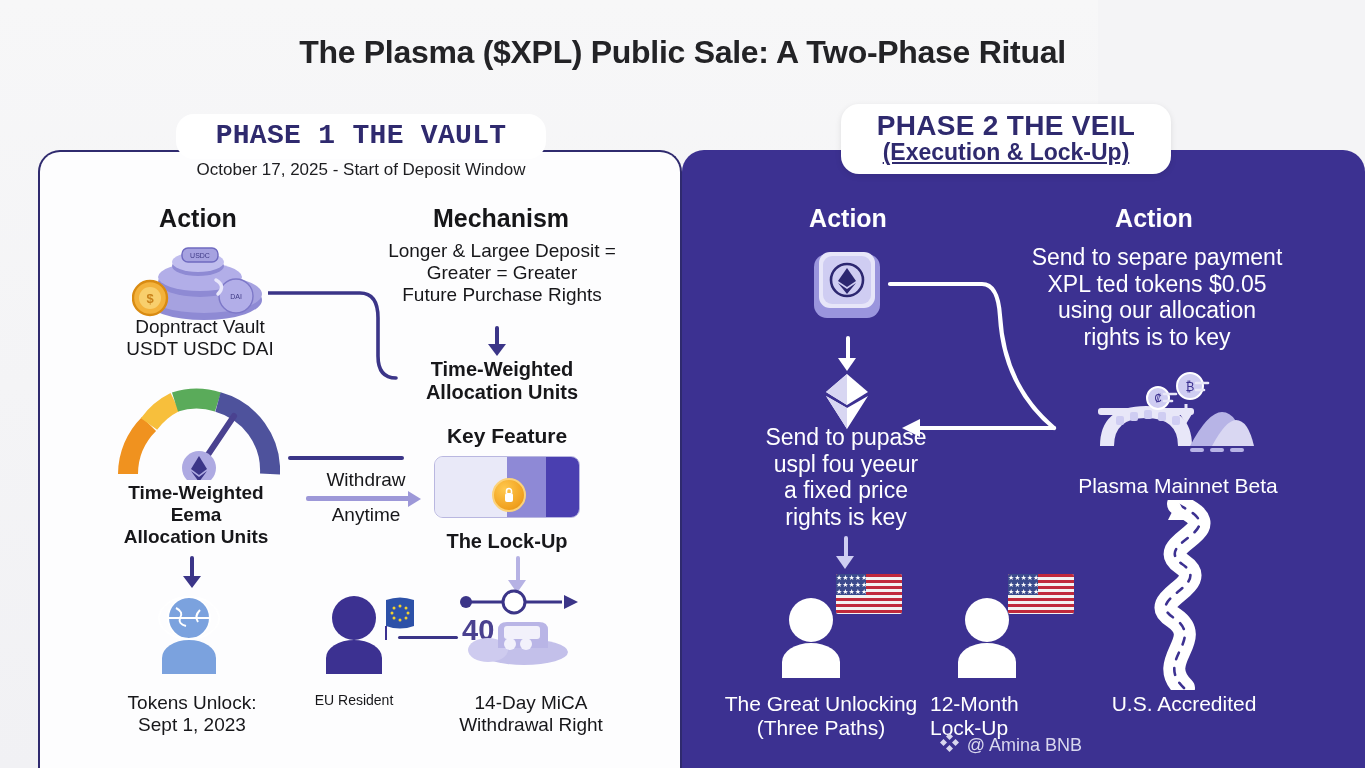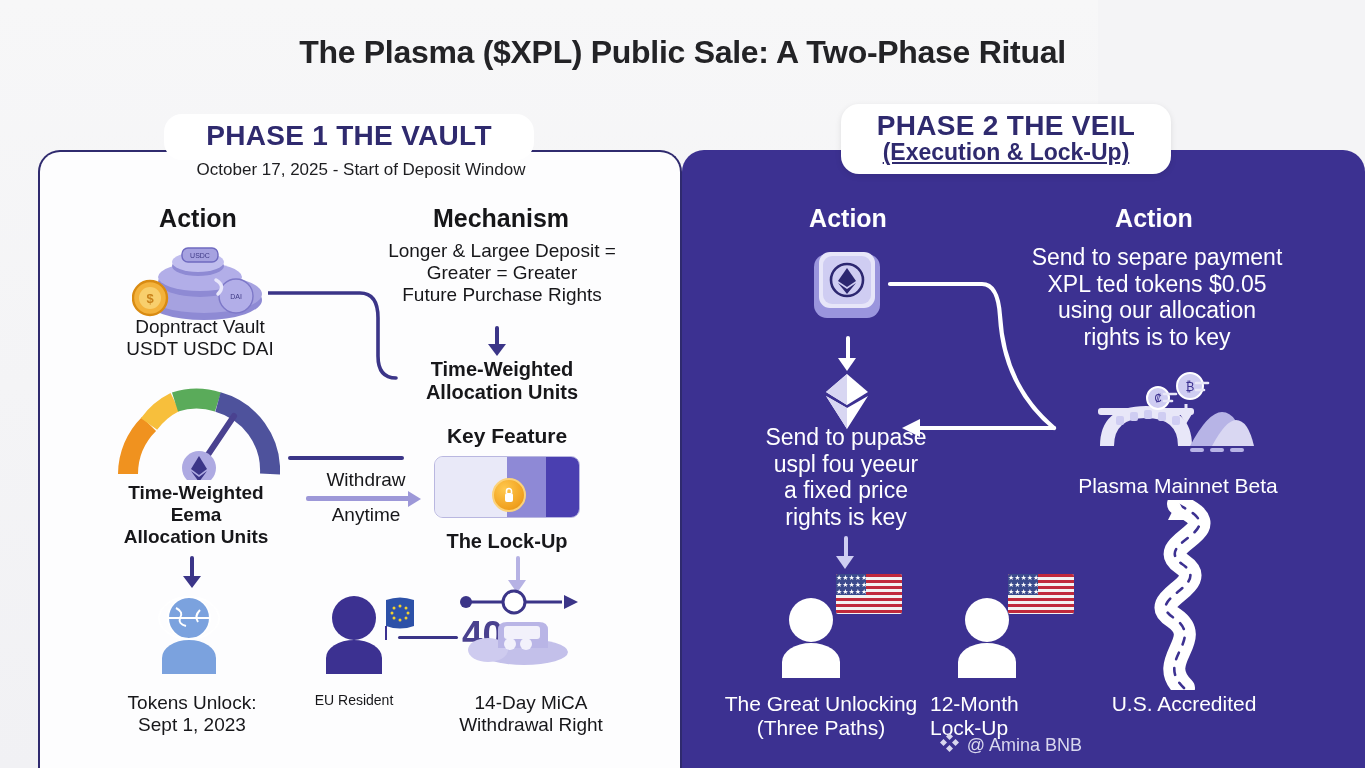--- a/index.html
+++ b/index.html
@@ -48,22 +48,22 @@
 
   
   .phase-badge {
     position: absolute;
     background: #ffffff;
     border-radius: 18px;
     text-align: center;
     z-index: 6;
   }
   #phase1-badge {
-    left: 164px; top: 114px;
-    width: 370px; padding: 6px 10px 8px;
+    left: 176px; top: 114px;
+    width: 370px; padding: 6px 10px 8px; font-family: Liberation Mono, monospace;
   }
   #phase1-badge .ptitle {
     font-size: 28px; font-weight: bold; color: #2f2a6e;
     letter-spacing: 0.3px;
   }
   #phase1-sub {
     position: absolute;
     left: 176px; top: 160px; width: 370px;
     text-align: center;
     font-size: 17px; color: #1d1d20;
@@ -174,21 +174,21 @@
     position: absolute;
     right: 16px; bottom: 10px;
     display: flex; align-items: center; gap: 7px;
     color: #d9d7ee; font-size: 18px;
     z-index: 20;
   }
 
   
   .num40 {
     position: absolute;
-    font-size: 37px; font-weight: bold; color: #4a418f;
+    font-size: 29px; font-weight: bold; color: #4a418f;
   }
 </style>
 </head>
 <body>
 
 <div id="stage">
 
   <div class="main-title">The Plasma ($XPL) Public Sale: A Two-Phase Ritual</div>
 
   <div class="panel" id="phase1-panel"></div>

